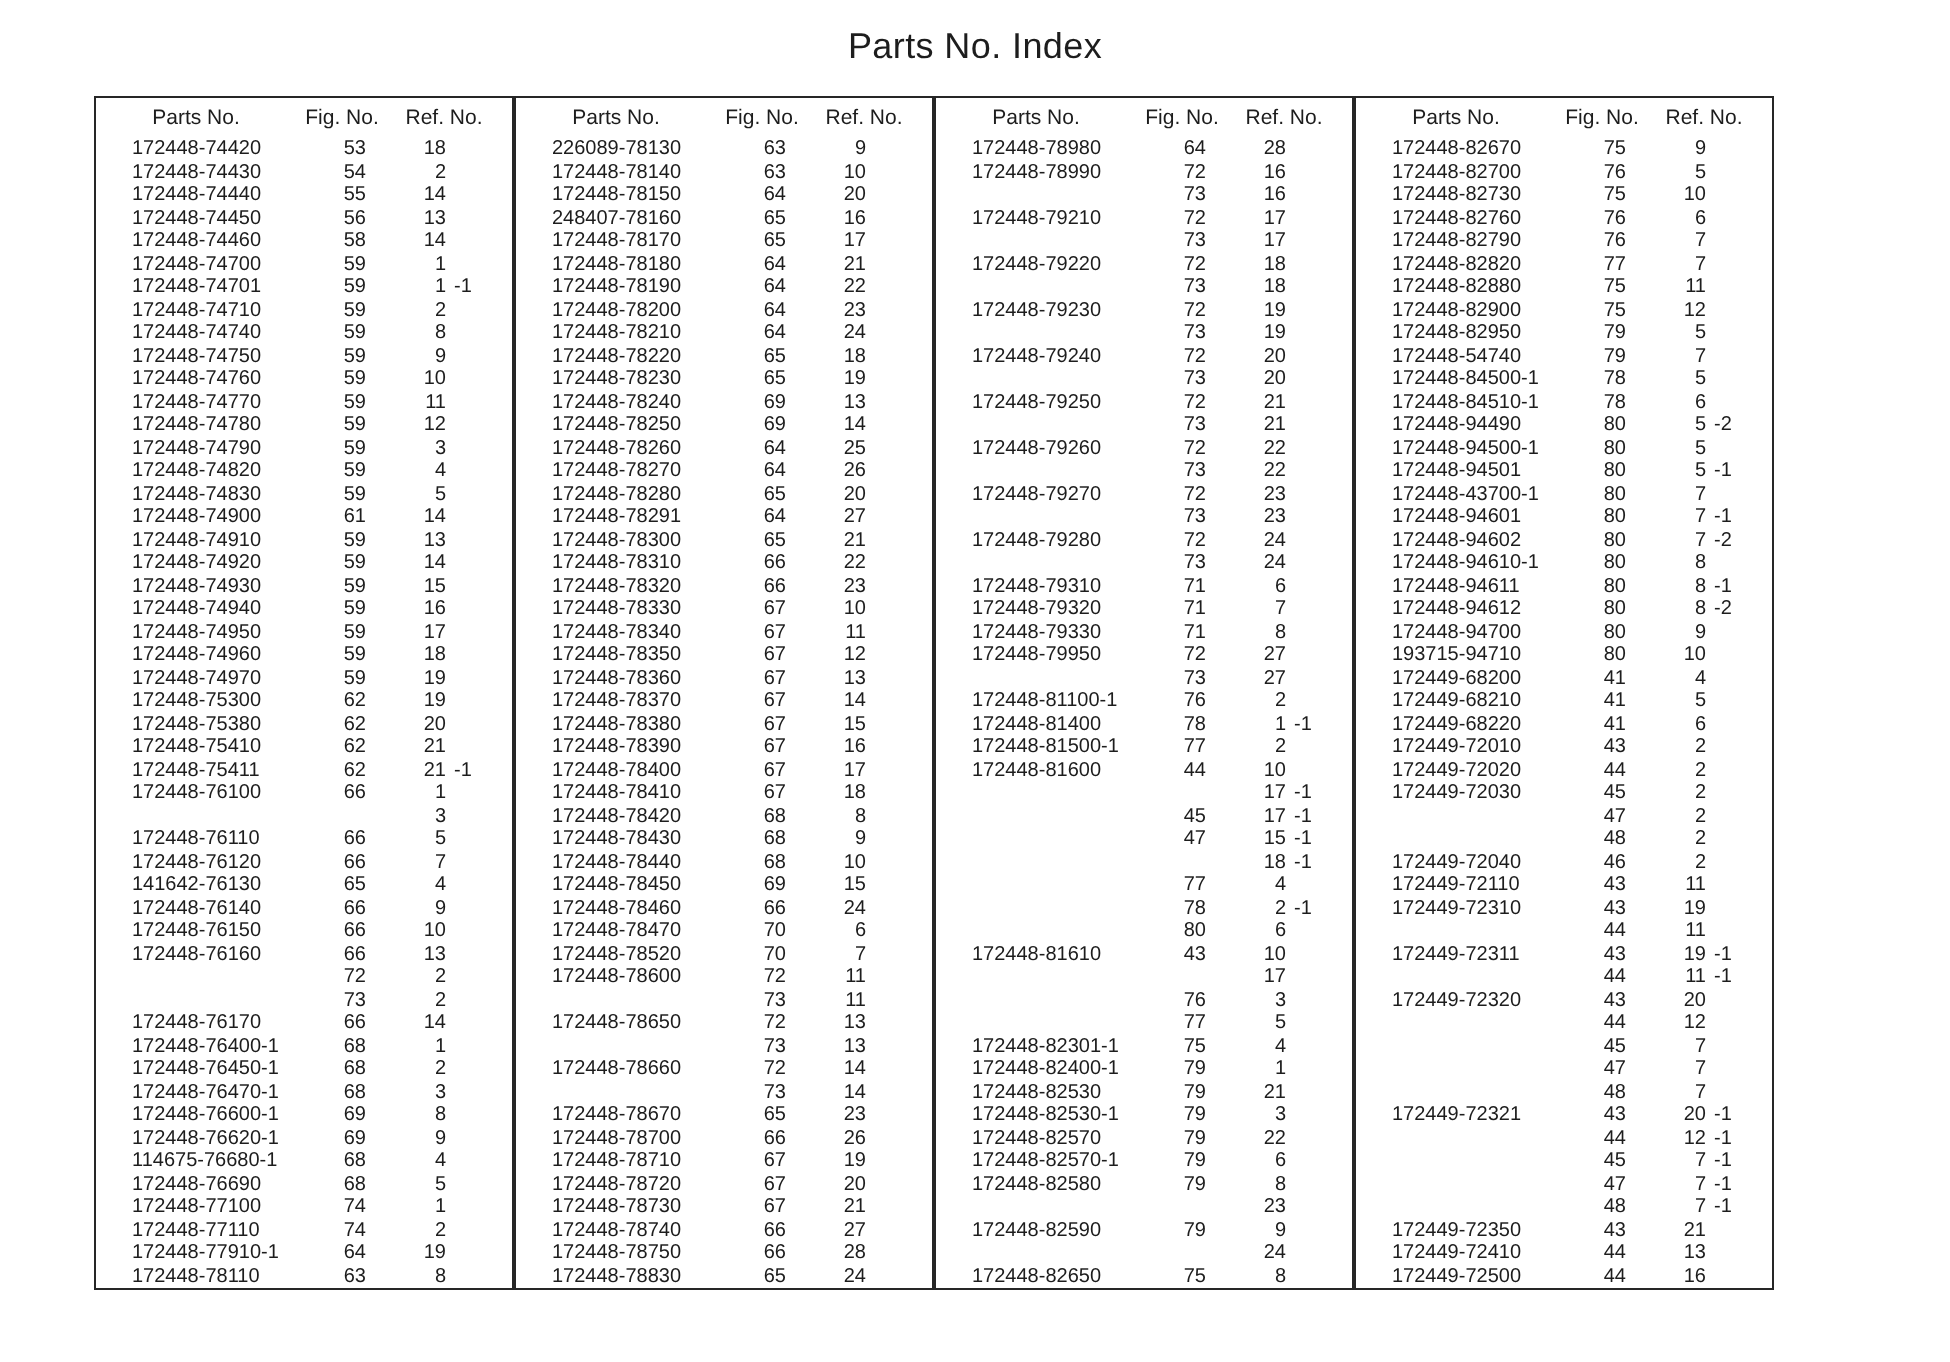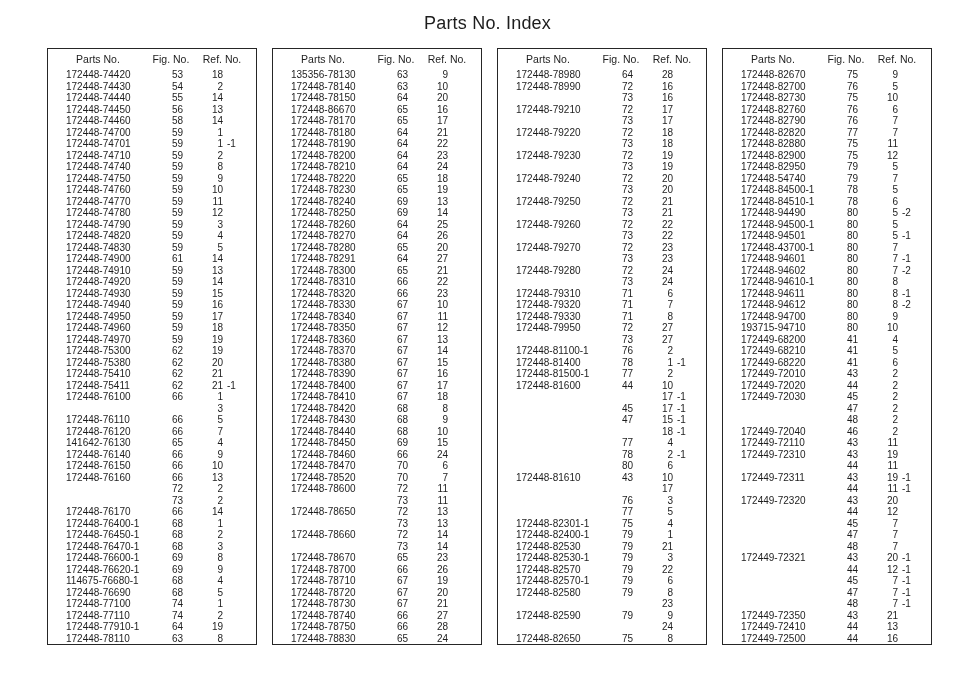--- a/index.html
+++ b/index.html
@@ -6,21 +6,21 @@
   .page{
     position:relative;width:975px;height:681px;background:#ffffff;
     font-family:"Liberation Sans","DejaVu Sans",sans-serif;color:#1d1d1d;overflow:hidden;
   }
   .title{
     position:absolute;top:13px;left:0;width:100%;margin:0;
     text-align:center;font-size:18px;font-weight:400;color:#1d1d1d;letter-spacing:.2px;
   }
   .tables{
     position:absolute;top:48px;left:47px;
-    display:flex;gap:15px;
+    display:flex;
   }
   .col{
     width:210px;height:597px;box-sizing:border-box;
     border:1px solid #262626;background:#fff;
     padding-top:3px;overflow:hidden;
   }
   .row{
     display:grid;grid-template-columns:117px 18px 40px 30px;
     height:11.5px;line-height:11.5px;font-size:10px;white-space:nowrap;
   }
@@ -347,39 +347,39 @@
           <span class="s"></span>
         </div>
       </div>
       <div class="col">
         <div class="row head">
           <span>Parts No.</span>
           <span>Fig. No.</span>
           <span>Ref. No.</span>
         </div>
         <div class="row">
-          <span class="p">135356-78130</span>
+          <span class="p">226089-78130</span>
           <span class="f">63</span>
           <span class="r">9</span>
           <span class="s"></span>
         </div>
         <div class="row">
           <span class="p">172448-78140</span>
           <span class="f">63</span>
           <span class="r">10</span>
           <span class="s"></span>
         </div>
         <div class="row">
           <span class="p">172448-78150</span>
           <span class="f">64</span>
           <span class="r">20</span>
           <span class="s"></span>
         </div>
         <div class="row">
-          <span class="p">172448-86670</span>
+          <span class="p">248407-78160</span>
           <span class="f">65</span>
           <span class="r">16</span>
           <span class="s"></span>
         </div>
         <div class="row">
           <span class="p">172448-78170</span>
           <span class="f">65</span>
           <span class="r">17</span>
           <span class="s"></span>
         </div>

